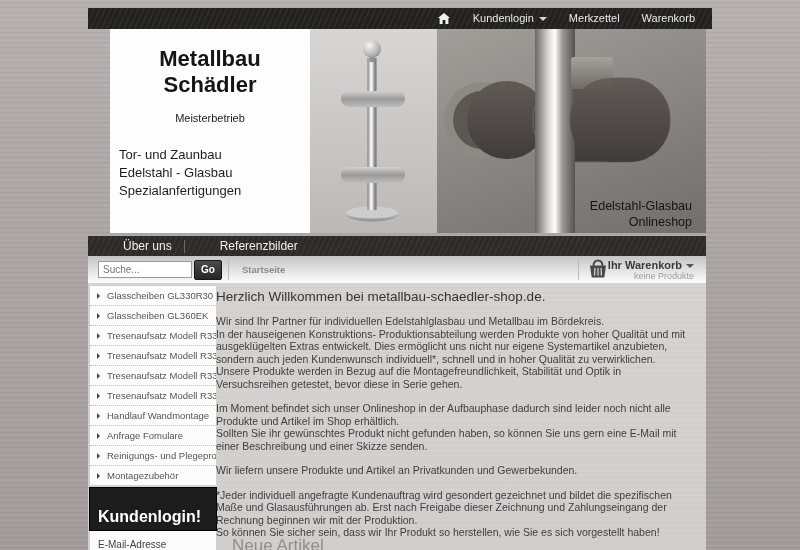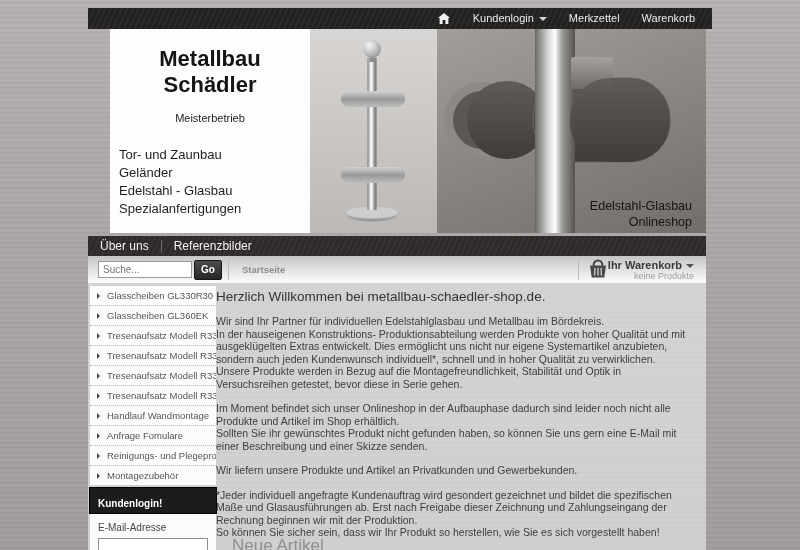--- a/index.html
+++ b/index.html
@@ -27,42 +27,42 @@
   .logo-nav{margin:22px 0 0 9px;padding:0;list-style:none;font-size:13px;color:#1f1f1f;}
   .logo-nav li{line-height:17px;margin-bottom:1px;}
   .img-panel1{position:absolute;left:200px;top:0;width:127px;height:204px;background:linear-gradient(180deg,#d8d6d4,#bcb8b5);}
   .img-panel2{position:absolute;left:327px;top:0;width:269px;height:204px;background:linear-gradient(160deg,#a29e9a,#716e6b);}
   .img-caption{position:absolute;right:14px;bottom:3px;text-align:right;font-size:12.5px;line-height:16px;color:#141414;}
   
   .navbar{position:absolute;left:88px;top:236px;width:618px;height:20px;
     background:#2d2a29;
     background-image:repeating-linear-gradient(115deg, rgba(255,255,255,.04) 0 2px, rgba(0,0,0,0) 2px 5px);
     display:flex;align-items:center;color:#f2f2f2;font-size:12px;}
-  .nav-link{padding:0 12px;line-height:20px;cursor:pointer;white-space:nowrap;}
+  .nav-link{padding:0 12px;line-height:20px;cursor:pointer;white-space:nowrap;margin-left:23px;}
   .nav-sep{width:1px;height:13px;background:#6a6a6a;}
   
   .toolbar{position:absolute;left:88px;top:256px;width:618px;height:27px;background:linear-gradient(180deg,#c6c5c5,#fdfdfd);}
   .search-input{position:absolute;left:10px;top:5px;width:84px;height:15px;border:1px solid #9b9b9b;font-size:10px;color:#555;padding:0 4px;font-family:Liberation Sans, sans-serif;background:#fff;}
   .go-btn{position:absolute;left:106px;top:4px;width:26px;height:18px;background:linear-gradient(#4c4c4c,#262626);border:1px solid #191919;border-radius:2px;color:#fff;font-size:10px;font-weight:bold;text-align:center;line-height:17px;cursor:pointer;}
   .tb-sep1{position:absolute;left:140px;top:3px;width:1px;height:21px;background:#bdbdbd;}
   .breadcrumb{position:absolute;left:154px;top:8px;font-size:9.5px;font-weight:bold;color:#8c8c8c;cursor:pointer;}
   .tb-sep2{position:absolute;left:490px;top:3px;width:1px;height:21px;background:#bdbdbd;}
   .basket{position:absolute;left:499px;top:3px;width:22px;height:20px;cursor:pointer;}
   .cart-info{position:absolute;right:12px;top:3px;text-align:right;cursor:pointer;}
   .cart-title{font-size:11px;font-weight:bold;color:#3a3a3a;line-height:12px;white-space:nowrap;}
   .cart-caret{display:inline-block;margin-left:4px;width:0;height:0;border-left:4px solid transparent;border-right:4px solid transparent;border-top:4px solid #555;vertical-align:middle;}
   .cart-status{font-size:9px;color:#9d9d9d;line-height:10px;}
   
   .content-bg{position:absolute;left:88px;top:283px;width:618px;height:267px;background:rgba(255,255,255,.5);}
   .sidebar-cats{position:absolute;left:89px;top:285px;width:128px;background:#fcfcfc;border:1px solid #d2d2d2;box-sizing:border-box;}
   .cat{position:relative;height:19px;line-height:19px;border-bottom:1px dotted #bdbdbd;font-size:9.5px;color:#555;padding-left:17px;white-space:nowrap;overflow:hidden;cursor:pointer;}
   .cat:last-child{border-bottom:none;}
   .tri{position:absolute;left:7px;top:6.5px;width:0;height:0;border-left:3px solid #454545;border-top:3px solid transparent;border-bottom:3px solid transparent;}
   .login-box{position:absolute;left:89px;top:487px;width:128px;}
-  .login-head{background:#1c1c1c;color:#fff;font-weight:bold;font-size:10px;padding:10px 8px 4px;border:1px solid #000;}
+  .login-head{background:#1c1c1c;color:#fff;font-weight:bold;font-size:16px;padding:20px 8px 4px;border:1px solid #000;}
   .login-body{background:#fbfbfb;border:1px solid #cfcfcf;border-top:none;padding:5px 8px 12px;}
   .login-label{display:block;font-size:10px;color:#444;margin:3px 0 5px;}
   .login-input{display:block;width:104px;height:14px;border:1px solid #8f8f8f;background:#fff;margin-bottom:3px;}
   
   .main-text{position:absolute;left:216px;top:289px;width:474px;}
   .main-text h1{font-size:13.5px;font-weight:normal;color:#333;margin:0 0 11px;}
   .main-text p{font-size:10.5px;line-height:12.5px;color:#3e3e3e;margin:0 0 12px;}
   .ln{display:block;}
   .neue{position:absolute;left:232px;top:536px;font-size:17px;color:#8f8f8f;}
 </style>
@@ -81,21 +81,20 @@
     <span class="tb-item">Merkzettel</span>
     <span class="tb-item">Warenkorb</span>
   </div>
 
   <div class="header">
     <div class="logo-panel">
       <div class="logo-title">Metallbau Schädler</div>
       <div class="logo-sub">Meisterbetrieb</div>
       <ul class="logo-nav">
         <li>Tor- und Zaunbau</li>
-        <li>Geländer</li>
         <li>Edelstahl - Glasbau</li>
         <li>Spezialanfertigungen</li>
       </ul>
     </div>
 
     <div class="img-panel1">
       <svg width="127" height="204" viewBox="0 0 127 204">
         <defs>
           <linearGradient id="mV" x1="0" y1="0" x2="1" y2="0">
             <stop offset="0" stop-color="#7e7e7e"></stop>

